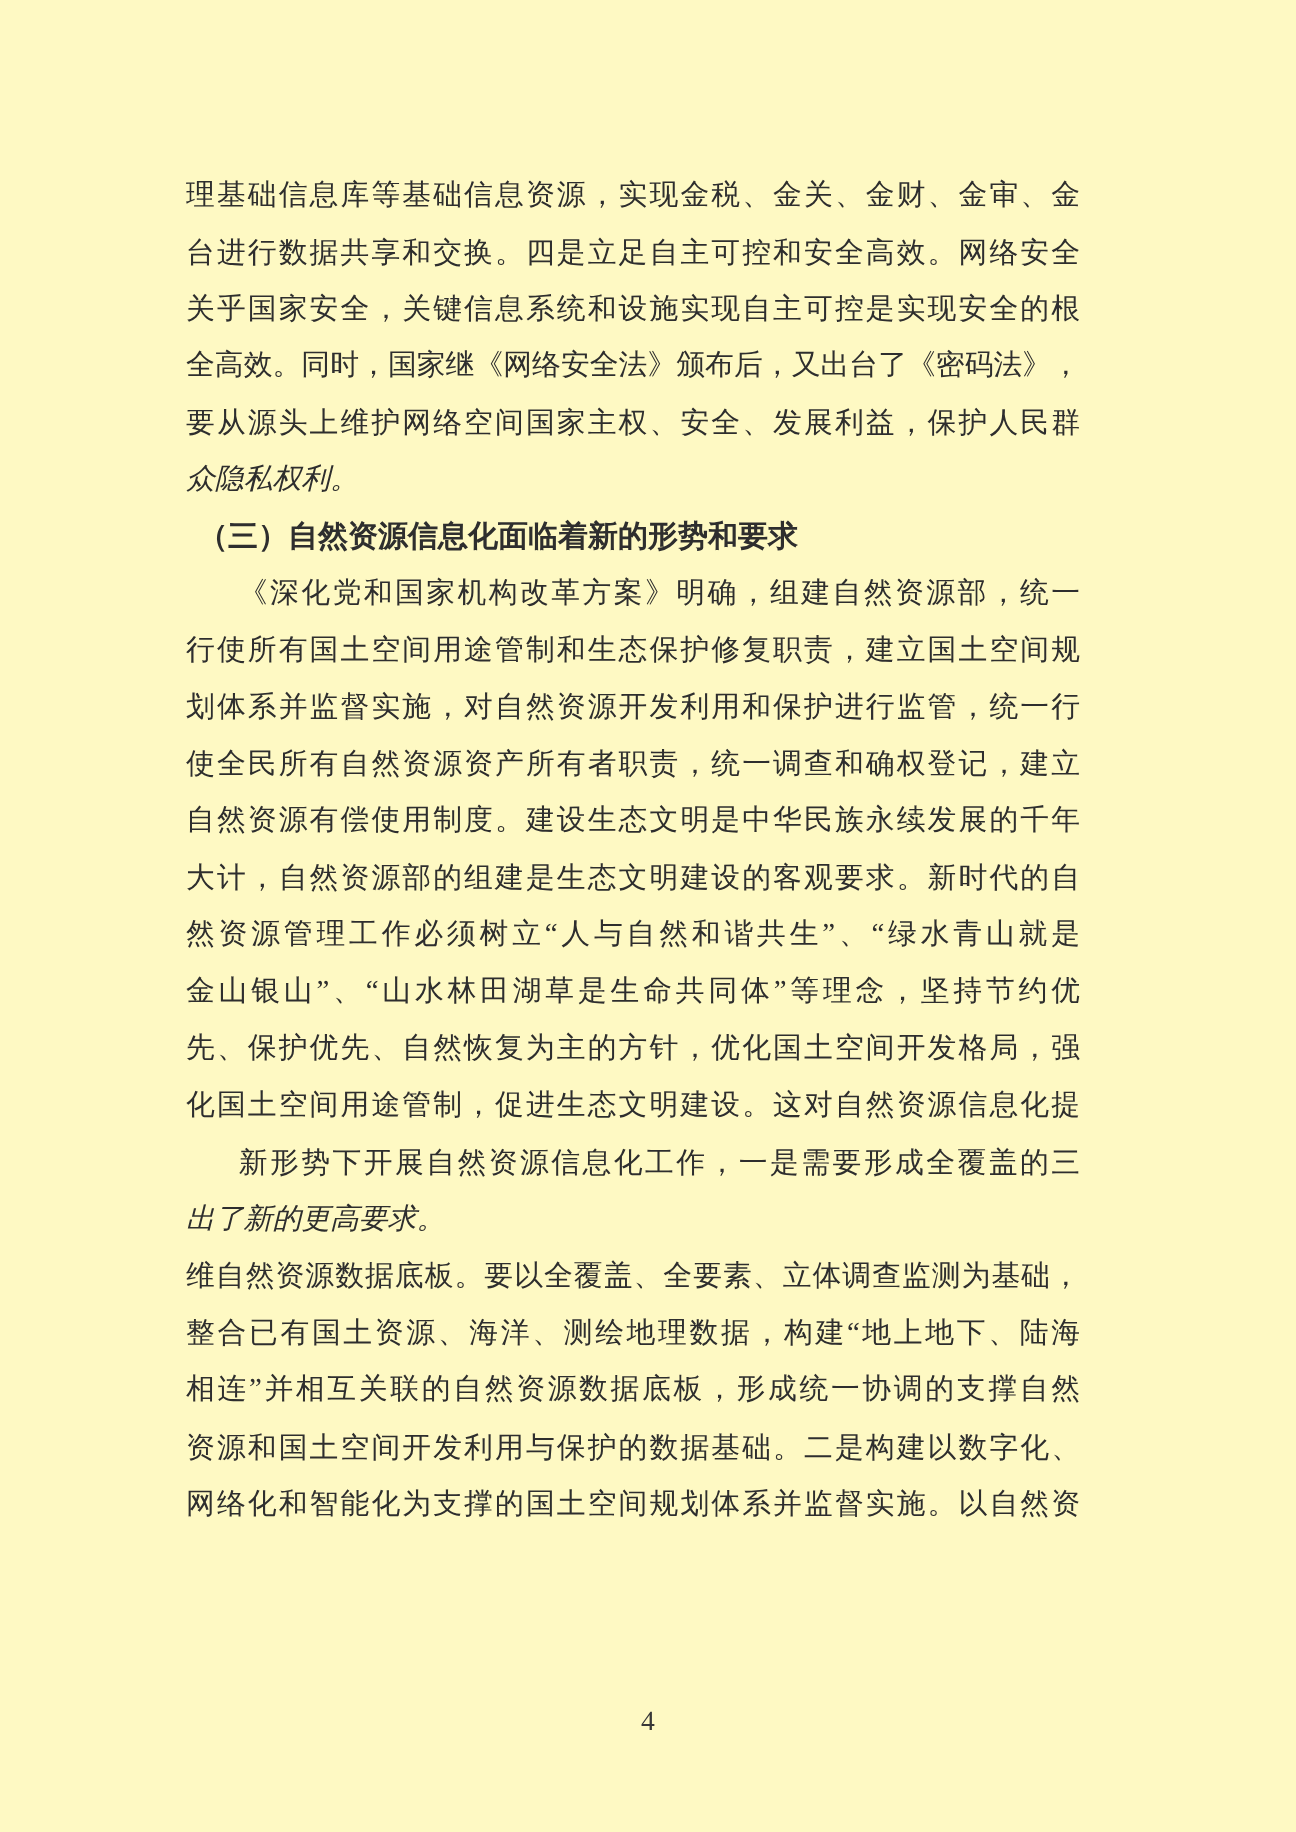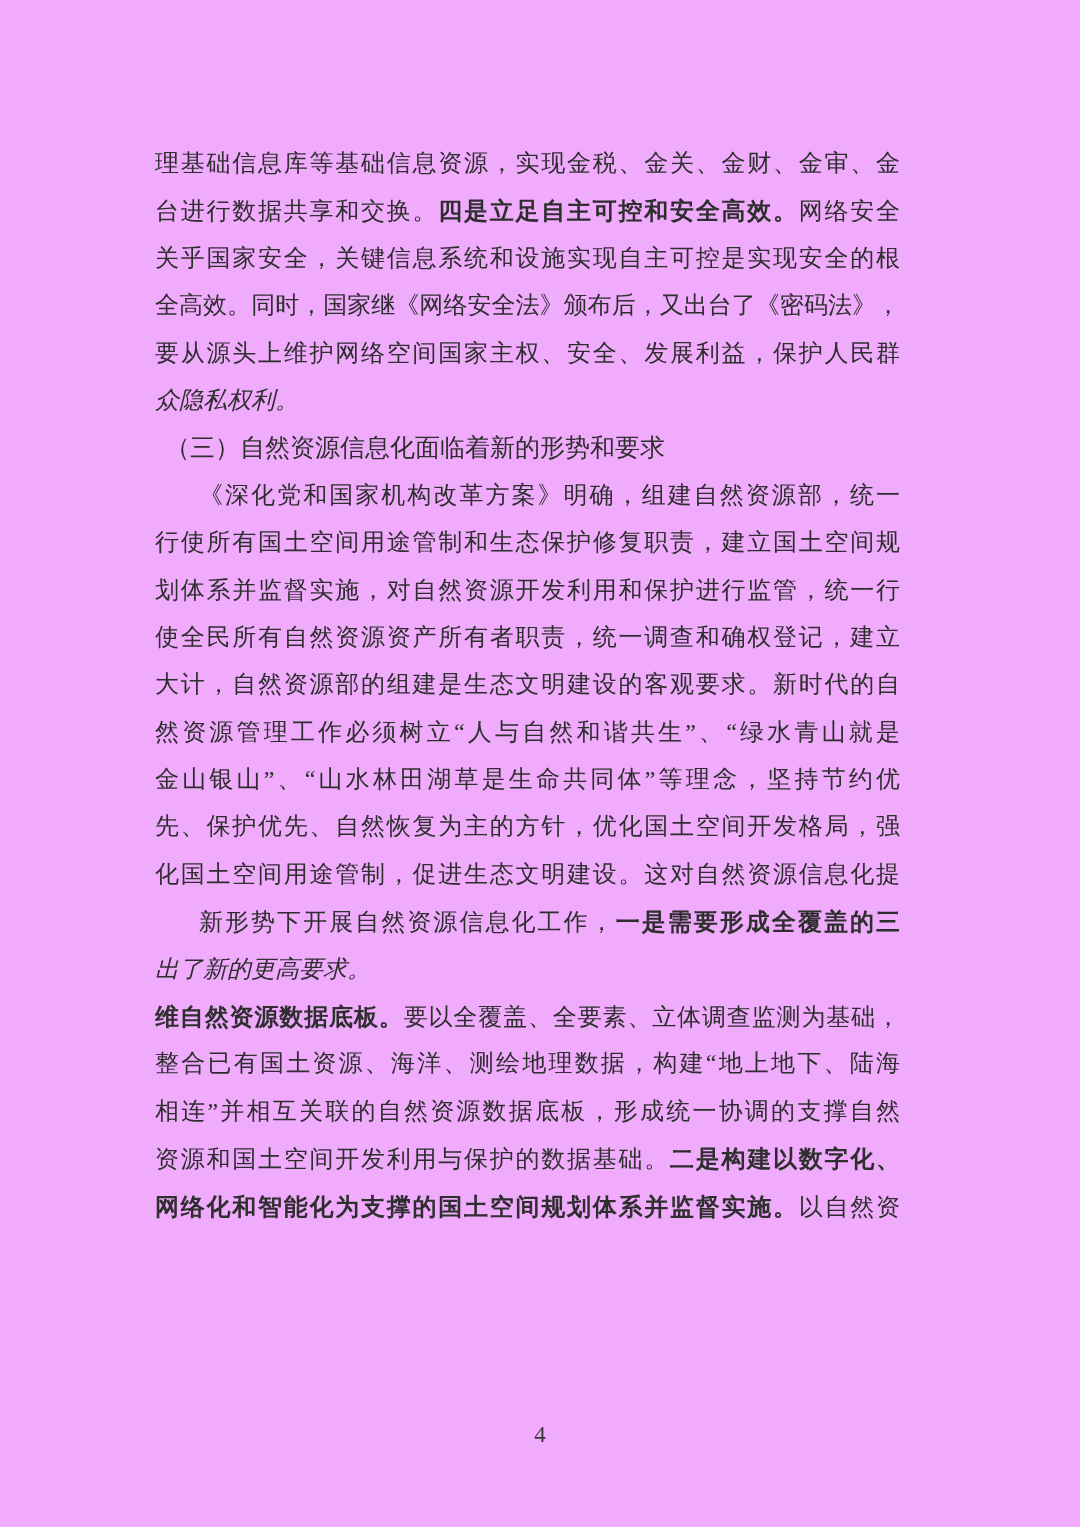--- a/index.html
+++ b/index.html
@@ -2,21 +2,21 @@
 <html><head>
 <meta charset="utf-8">
 <style>
   html, body { margin: 0; padding: 0; }
   body { background: #e9e9e9; }
   .page {
     position: relative;
     width: 1080px;
     height: 1527px;
     margin: 0 auto;
-    background: #f0abfc;
+    background: #fef9c3;
     color: #2e2e2e;
     font-family: "Liberation Serif", "DejaVu Serif", serif;
     overflow: hidden;
   }
   .text-block {
     position: absolute;
     left: 155px;
     top: 140px;
     width: 745px;
   }
@@ -30,28 +30,28 @@
     overflow: hidden;
   }
   .line.short {
     text-align: left;
     text-align-last: left;
     font-style: italic;
   }
   .line.indent { text-indent: 44px; }
   .line.heading {
     font-size: 25px;
-    font-weight: 400;
+    font-weight: 700;
     font-family: "Liberation Sans", "DejaVu Sans", sans-serif;
     text-align: left;
     text-align-last: left;
     padding-left: 10px;
   }
   .bold {
-    font-weight: 700;
+    font-weight: 400;
     font-family: "Liberation Sans", "DejaVu Sans", sans-serif;
   }
   .page-number {
     position: absolute;
     top: 1415px;
     left: 0;
     width: 100%;
     text-align: center;
     font-size: 23px;
     line-height: 40px;
@@ -67,20 +67,21 @@
       <div class="line"><span>台进行数据共享和交换。</span><span class="bold">四是立足自主可控和安全高效。</span><span>网络安全</span></div>
       <div class="line"><span>关乎国家安全，关键信息系统和设施实现自主可控是实现安全的根</span></div>
       <div class="line"><span>全高效。同时，国家继《网络安全法》颁布后，又出台了《密码法》，</span></div>
       <div class="line"><span>要从源头上维护网络空间国家主权、安全、发展利益，保护人民群</span></div>
       <div class="line short"><span>众隐私权利。</span></div>
       <div class="line heading"><span>（三）自然资源信息化面临着新的形势和要求</span></div>
       <div class="line indent"><span>《深化党和国家机构改革方案》明确，组建自然资源部，统一</span></div>
       <div class="line"><span>行使所有国土空间用途管制和生态保护修复职责，建立国土空间规</span></div>
       <div class="line"><span>划体系并监督实施，对自然资源开发利用和保护进行监管，统一行</span></div>
       <div class="line"><span>使全民所有自然资源资产所有者职责，统一调查和确权登记，建立</span></div>
+      <div class="line"><span>自然资源有偿使用制度。建设生态文明是中华民族永续发展的千年</span></div>
       <div class="line"><span>大计，自然资源部的组建是生态文明建设的客观要求。新时代的自</span></div>
       <div class="line"><span>然资源管理工作必须树立“人与自然和谐共生”、“绿水青山就是</span></div>
       <div class="line"><span>金山银山”、“山水林田湖草是生命共同体”等理念，坚持节约优</span></div>
       <div class="line"><span>先、保护优先、自然恢复为主的方针，优化国土空间开发格局，强</span></div>
       <div class="line"><span>化国土空间用途管制，促进生态文明建设。这对自然资源信息化提</span></div>
       <div class="line indent"><span>新形势下开展自然资源信息化工作，</span><span class="bold">一是需要形成全覆盖的三</span></div>
       <div class="line short"><span>出了新的更高要求。</span></div>
       <div class="line"><span class="bold">维自然资源数据底板。</span><span>要以全覆盖、全要素、立体调查监测为基础，</span></div>
       <div class="line"><span>整合已有国土资源、海洋、测绘地理数据，构建“地上地下、陆海</span></div>
       <div class="line"><span>相连”并相互关联的自然资源数据底板，形成统一协调的支撑自然</span></div>

